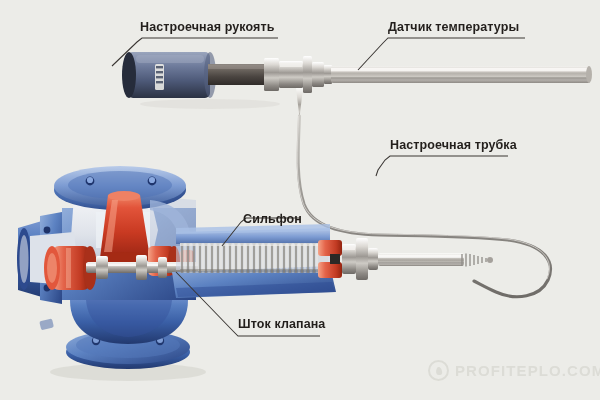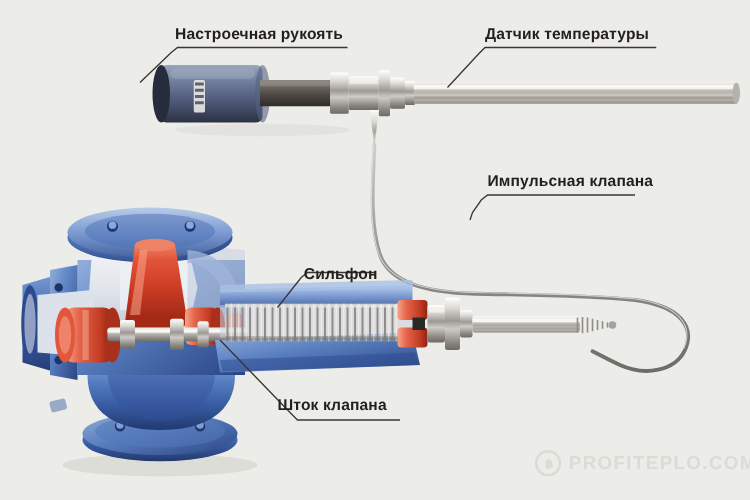--- a/index.html
+++ b/index.html
@@ -343,25 +343,25 @@
       <path d="M300 218 L246 218 L241 222 L222 246"></path>
 
       <path d="M320 336 L238 336 L233 331 L176 272"></path>
     </g>
   </svg>
 
   <div class="lbl" style="left:388px;top:20px;">Датчик температуры</div>
 
   <div class="lbl" style="left:140px;top:20px;">Настроечная рукоять</div>
 
-  <div class="lbl" style="left:390px;top:138px;">Импульсная клапана</div>
+  <div class="lbl" style="left:390px;top:138px;">Настроечная трубка</div>
 
   <div class="lbl" style="left:243px;top:200px;margin-top:12px;">Сильфон</div>
 
-  <div class="lbl" style="left:222px;top:317px;">Шток клапана</div>
+  <div class="lbl" style="left:238px;top:317px;">Шток клапана</div>
 
   <div class="wm" style="left:428px;top:360px;">
     <span class="wm-ring">
         <i></i>
       </span>
     <span>PROFITEPLO.COM</span>
   </div>
 
 </div>
 

